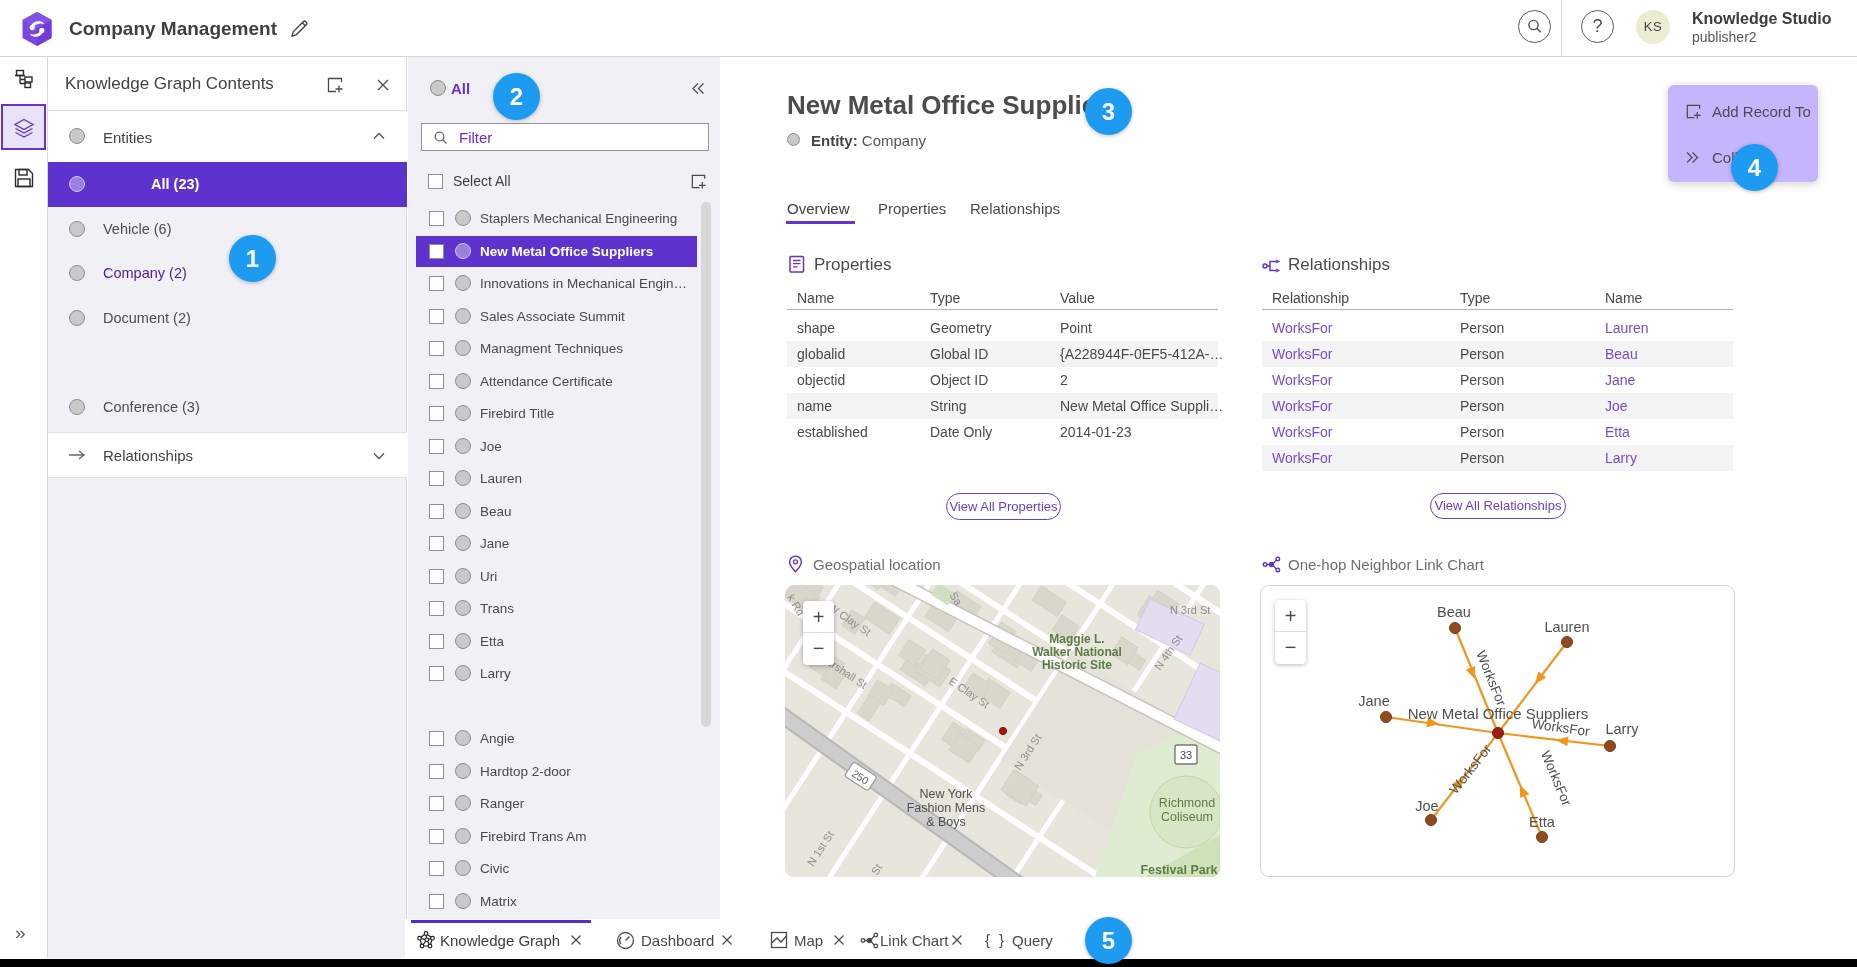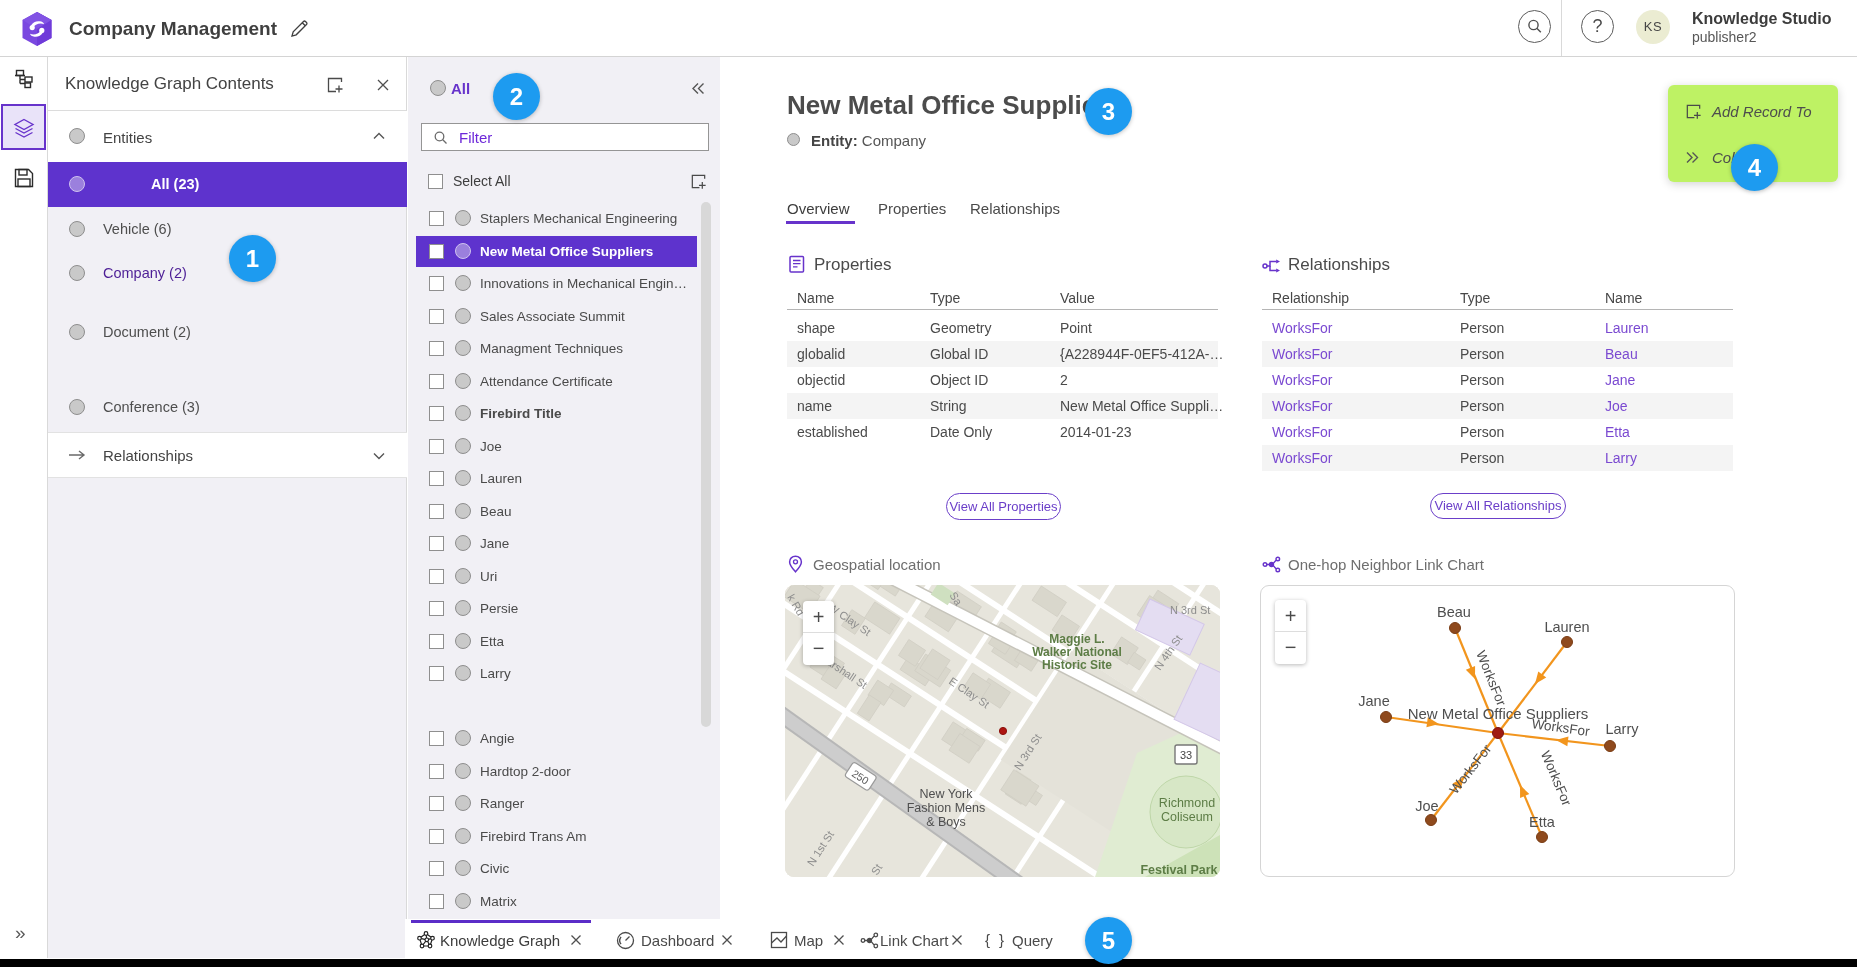--- a/index.html
+++ b/index.html
@@ -129,21 +129,21 @@
       <span class="abs" style="left:55px;top:14px;font-size:14.5px;color:#fff;font-weight:700;margin-left:48px;">All (23)</span>
     </div>
     <div class="row1" style="top:150px;">
       <span class="gcirc abs" style="left:21px;top:14px;"></span>
       <span class="abs" style="left:55px;top:14px;font-size:14.5px;color:#4e4e4e;">Vehicle (6)</span>
     </div>
     <div class="row1" style="top:194px;">
       <span class="gcirc abs" style="left:21px;top:14px;"></span>
       <span class="abs" style="left:55px;top:14px;font-size:14.5px;color:#4c1d95;">Company (2)</span>
     </div>
-    <div class="row1" style="top:253px;padding-left:8px;">
+    <div class="row1" style="top:239px;padding-left:8px;">
       <span class="gcirc abs" style="left:21px;top:14px;"></span>
       <span class="abs" style="left:55px;top:14px;font-size:14.5px;color:#4e4e4e;">Document (2)</span>
     </div>
     <div class="row1" style="top:328px;">
       <span class="gcirc abs" style="left:21px;top:14px;"></span>
       <span class="abs" style="left:55px;top:14px;font-size:14.5px;color:#4e4e4e;">Conference (3)</span>
     </div>
     <div class="row1" style="top:375px;height:46px;background:#fff;border-top:1px solid #e2e2e2;border-bottom:1px solid #e2e2e2;">
       <svg class="abs" style="left:20px;top:16px;" width="18" height="12" viewBox="0 0 18 12">
           <path d="M1 6 h14 M11 2 l5 4 l-5 4" fill="none" stroke="#6a6a6a" stroke-width="1.4"></path>
@@ -196,21 +196,21 @@
     <div class="prow" style="top:276px;">
         <span class="cb"></span>
         <span class="gcirc2"></span>
         <span class="lbl">Managment Techniques</span>
       </div>
     <div class="prow" style="top:308.5px;">
         <span class="cb"></span>
         <span class="gcirc2"></span>
         <span class="lbl">Attendance Certificate</span>
       </div>
-    <div class="prow" style="top:341px;font-weight:bold;">
+    <div class="prow" style="top:341px;">
         <span class="cb"></span>
         <span class="gcirc2"></span>
         <span class="lbl">Firebird Title</span>
       </div>
     <div class="prow" style="top:373.5px;">
         <span class="cb"></span>
         <span class="gcirc2"></span>
         <span class="lbl">Joe</span>
       </div>
     <div class="prow" style="top:406px;">
@@ -229,21 +229,21 @@
         <span class="lbl">Jane</span>
       </div>
     <div class="prow" style="top:503.5px;">
         <span class="cb"></span>
         <span class="gcirc2"></span>
         <span class="lbl">Uri</span>
       </div>
     <div class="prow" style="top:536px;">
         <span class="cb"></span>
         <span class="gcirc2"></span>
-        <span class="lbl">Persie</span>
+        <span class="lbl">Trans</span>
       </div>
     <div class="prow" style="top:568.5px;">
         <span class="cb"></span>
         <span class="gcirc2"></span>
         <span class="lbl">Etta</span>
       </div>
     <div class="prow" style="top:601px;">
         <span class="cb"></span>
         <span class="gcirc2"></span>
         <span class="lbl">Larry</span>
@@ -648,21 +648,21 @@
           <text x="281" y="241" text-anchor="middle">Etta</text>
           <text x="237" y="133" text-anchor="middle" font-size="15">New Metal Office Suppliers</text>
         </g>
       </svg>
     </div>
     <div class="zoomctl" style="left:555px;top:543px;">
         <div class="plus">+</div>
         <div class="minus">−</div>
       </div>
   </div>
-  <div id="dropdown" class="abs" style="left:1668px;top:85px;width:170px;height:97px;background:#bef264;border-radius:6px;box-shadow:0 2px 10px rgba(0,0,0,0.18);z-index:40;font-style:italic;">
+  <div id="dropdown" class="abs" style="left:1668px;top:85px;width:150px;height:97px;background:#c4b5fd;border-radius:6px;box-shadow:0 2px 10px rgba(0,0,0,0.18);z-index:40;">
     <svg class="abs" style="left:16px;top:17px;" width="19" height="19" viewBox="0 0 20 20">
       <path d="M16.5 7 v-3.5 h-13 v13 h7.5" fill="none" stroke="#4a4a4a" stroke-width="1.3"></path>
       <path d="M14 10.5 v7 M10.5 14 h7" fill="none" stroke="#4a4a4a" stroke-width="1.3"></path>
     </svg>
     <span class="abs" style="left:44px;top:18px;font-size:15px;color:#4d4d4d;">Add Record To</span>
     <svg class="abs" style="left:17px;top:66px;" width="15" height="13" viewBox="0 0 14 13">
         <path d="M1.5 1.5 L6.5 6.5 L1.5 11.5 M7 1.5 L12 6.5 L7 11.5" fill="none" stroke="#555" stroke-width="1.4"></path>
       </svg>
     <span class="abs" style="left:44px;top:64px;font-size:15px;color:#4d4d4d;">Collapse</span>
   </div>

